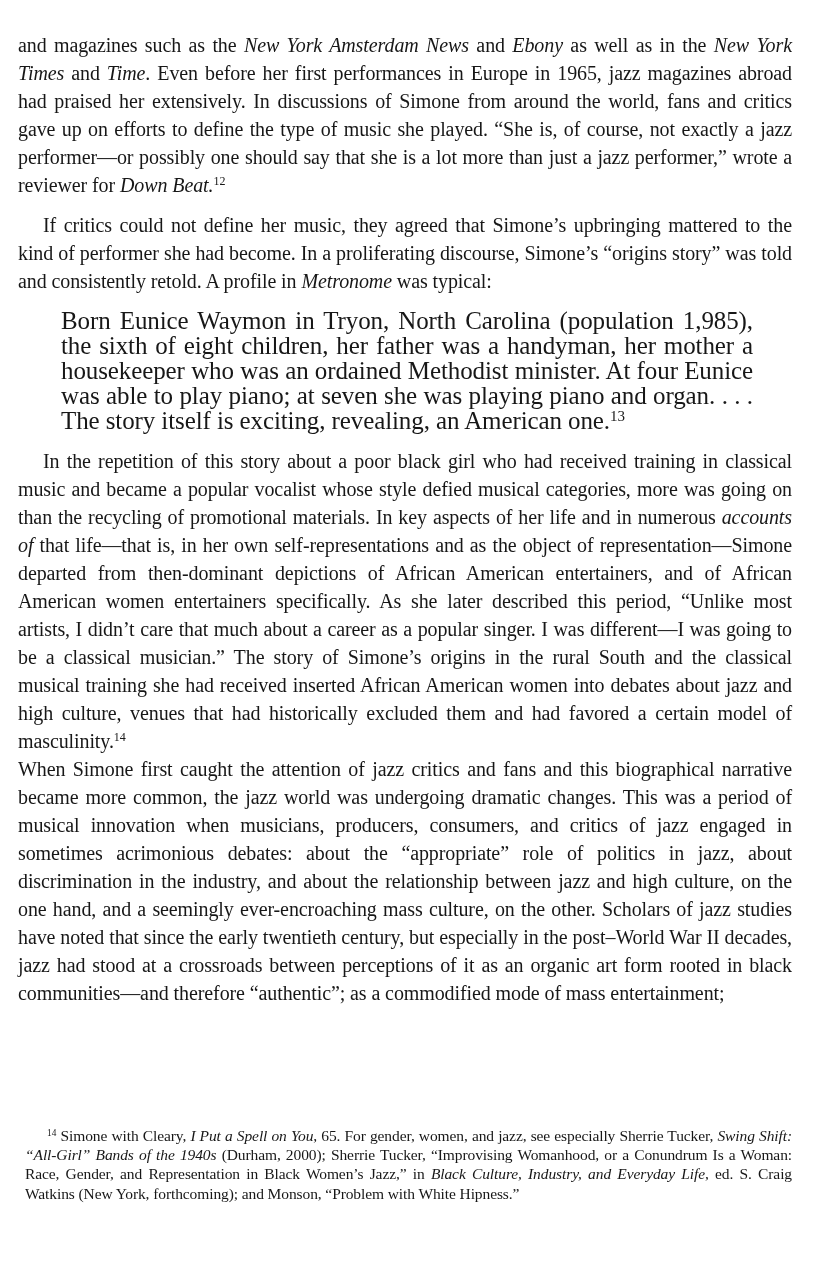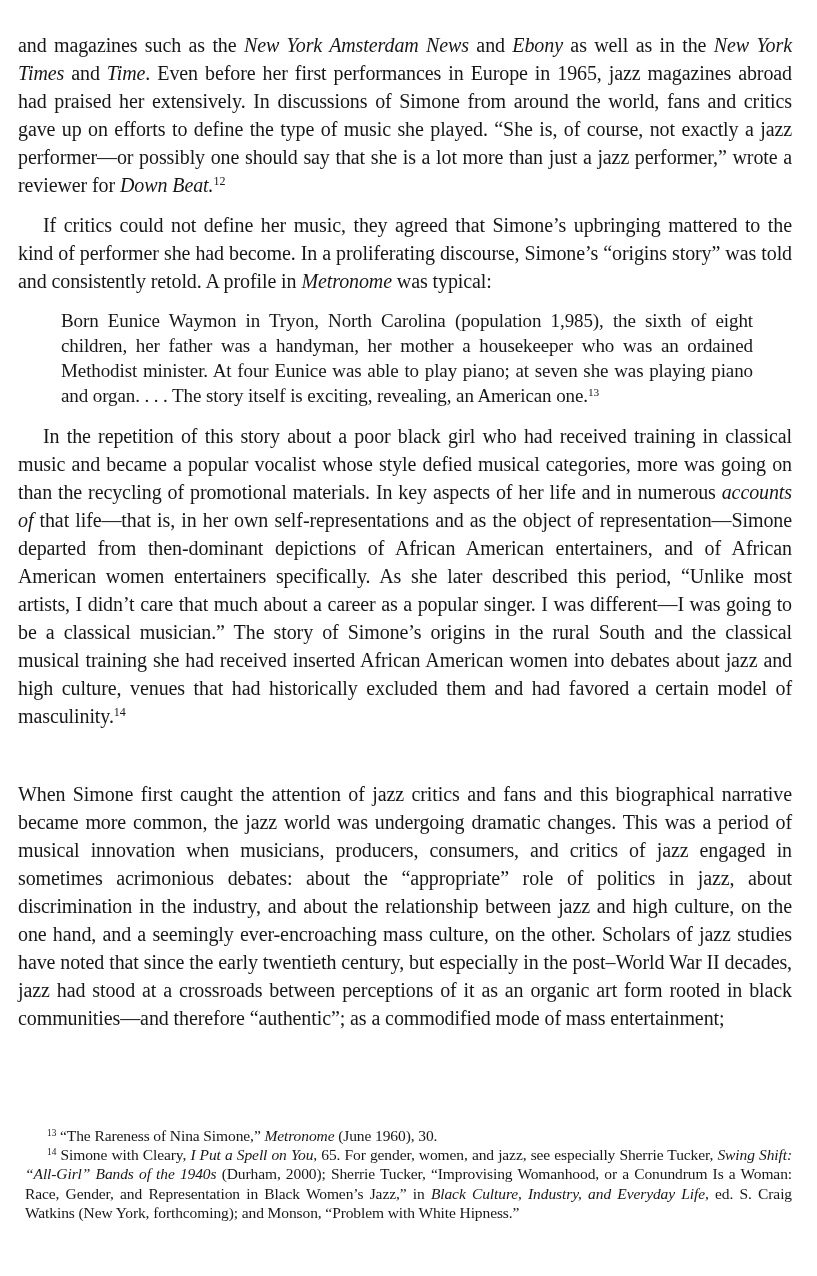--- a/index.html
+++ b/index.html
@@ -19,24 +19,24 @@
     padding: 31px 25px 0 18px;
     background: #ffffff;
   }
   p.body {
     font-size: 20px;
     line-height: 28px;
     text-align: justify;
     letter-spacing: -0.1px;
   }
   p.body.indent { text-indent: 25px; margin-top: 12px; }
-  p.body.section-start { margin-top: 50px; }
+  p.body.section-start { }
   blockquote.quote {
     margin: 13px 39px 14px 43px;
-    font-size: 19px;
+    font-size: 25px;
     line-height: 25px;
     text-align: justify;
     letter-spacing: -0.1px;
   }
   sup.fnref {
     font-size: 0.6em;
     line-height: 0;
     vertical-align: baseline;
     position: relative;
     top: -0.55em;
@@ -66,16 +66,15 @@
 
   <p class="body indent"><span>If critics could not define her music, they agreed that Simone’s upbringing mattered to the kind of performer she had become. In a proliferating discourse, Simone’s “origins story” was told and consistently retold. A profile in </span><span class="it">Metronome</span><span> was typical:</span></p>
 
   <blockquote class="quote"><span>Born Eunice Waymon in Tryon, North Carolina (population 1,985), the sixth of eight children, her father was a handyman, her mother a housekeeper who was an ordained Methodist minister. At four Eunice was able to play piano; at seven she was playing piano and organ. . . . The story itself is exciting, revealing, an American one.</span><sup class="fnref">13</sup></blockquote>
 
   <p class="body indent"><span>In the repetition of this story about a poor black girl who had received training in classical music and became a popular vocalist whose style defied musical categories, more was going on than the recycling of promotional materials. In key aspects of her life and in numerous </span><span class="it">accounts of</span><span> that life—that is, in her own self-representations and as the object of representation—Simone departed from then-dominant depictions of African American entertainers, and of African American women entertainers specifically. As she later described this period, “Unlike most artists, I didn’t care that much about a career as a popular singer. I was different—I was going to be a classical musician.” The story of Simone’s origins in the rural South and the classical musical training she had received inserted African American women into debates about jazz and high culture, venues that had historically excluded them and had favored a certain model of masculinity.</span><sup class="fnref">14</sup></p>
 
   <p class="body section-start"><span>When Simone first caught the attention of jazz critics and fans and this biographical narrative became more common, the jazz world was undergoing dramatic changes. This was a period of musical innovation when musicians, producers, consumers, and critics of jazz engaged in sometimes acrimonious debates: about the “appropriate” role of politics in jazz, about discrimination in the industry, and about the relationship between jazz and high culture, on the one hand, and a seemingly ever-encroaching mass culture, on the other. Scholars of jazz studies have noted that since the early twentieth century, but especially in the post–World War II decades, jazz had stood at a crossroads between perceptions of it as an organic art form rooted in black communities—and therefore “authentic”; as a commodified mode of mass entertainment;</span></p>
 
   <footer class="footnotes">
-    <p class="fn"><sup class="fnref">13</sup><span> “The Rareness of Nina Simone,” </span><span class="it">Metronome</span><span> (June 1960), 30.</span></p>
     <p class="fn"><sup class="fnref">14</sup><span> Simone with Cleary, </span><span class="it">I Put a Spell on You</span><span>, 65. For gender, women, and jazz, see especially Sherrie Tucker, </span><span class="it">Swing Shift: “All-Girl” Bands of the 1940s</span><span> (Durham, 2000); Sherrie Tucker, “Improvising Womanhood, or a Conundrum Is a Woman: Race, Gender, and Representation in Black Women’s Jazz,” in </span><span class="it">Black Culture, Industry, and Everyday Life</span><span>, ed. S. Craig Watkins (New York, forthcoming); and Monson, “Problem with White Hipness.”</span></p>
   </footer>
 </main>
 
 </body></html>

